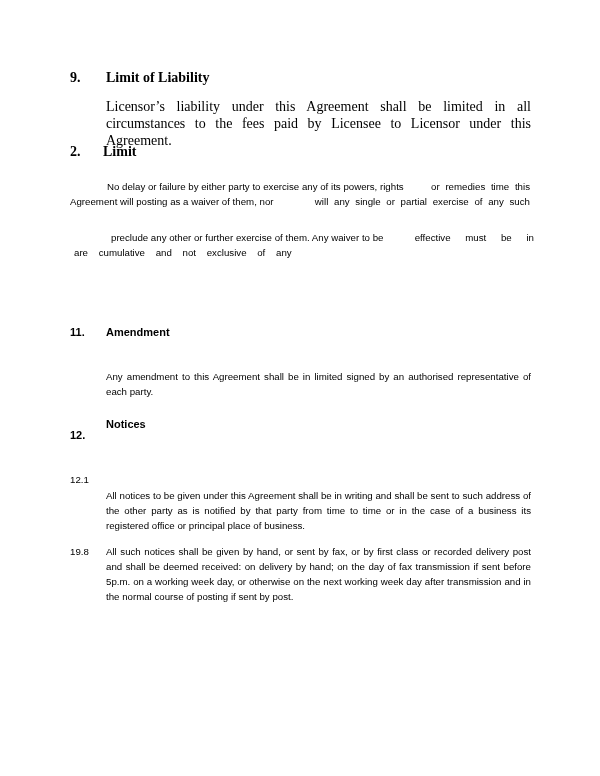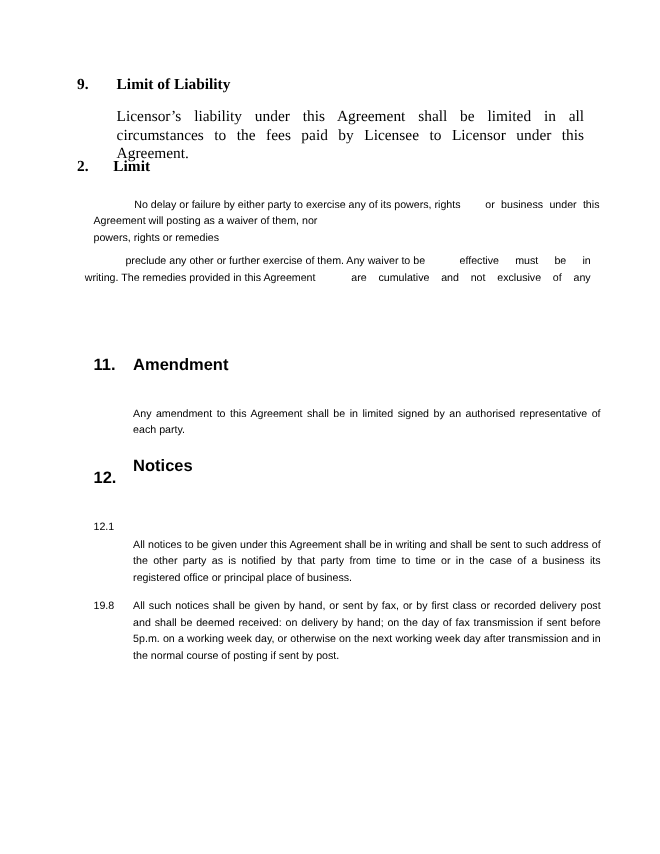--- a/index.html
+++ b/index.html
@@ -1,60 +1,57 @@
 <!DOCTYPE html>
 <html><head>
 <meta charset="utf-8">
 <style>
   html, body { margin:0; padding:0; background:#ffffff; }
   body { width:600px; height:776px; position:relative; overflow:hidden; color:#000; }
   .abs { position:absolute; }
   .serif { font-family:"Liberation Serif", serif; }
-  .sans { font-family:"Liberation Sans", sans-serif;margin-left:15px; }
+  .sans { font-family:"Liberation Sans", sans-serif; }
 
   
   .h-serif { font-size:14px; font-weight:bold; line-height:16px; }
   .p-serif { font-size:14px; line-height:17px; text-align:justify; text-align-last:left; }
 
   
-  .h-sans { font-size:15px; font-weight:bold; line-height:12px; }
+  .h-sans { font-size:11px; font-weight:bold; line-height:12px; }
   .p-sans { font-size:9.7px; line-height:15px; text-align:justify; }
   .p-sans .indent { display:inline-block; width:37px; }
   .last-left { text-align-last:left; }
 </style>
 </head>
 <body>
 
 <div class="abs serif h-serif" style="left:70px; top:70px;">9.</div>
 <div class="abs serif h-serif" style="left:106px; top:70px;">Limit of Liability</div>
 <div class="abs serif p-serif" style="left:106px; top:98px; width:425px;">Licensor’s liability under this Agreement shall be limited in all circumstances to the fees paid by Licensee to Licensor under this Agreement.</div>
 
 <div class="abs serif h-serif" style="left:70px; top:144px;">2.</div>
 <div class="abs serif h-serif" style="left:103px; top:144px;">Limit</div>
 
 <div class="abs sans p-sans" style="left:70px; top:179px; width:460px;">
   <div style="display:flex; justify-content:space-between;">
     <span><span class="indent"></span><span>No delay or failure by either party to exercise any of its powers, rights</span></span>
-    <span style="word-spacing:3px;">or business under this</span>
+    <span style="word-spacing:3px;">or remedies time this</span>
   </div>
   <div style="display:flex; justify-content:space-between;">
     <span>Agreement will posting as a waiver of them, nor</span>
-  </div>
-  <div>
-    <span>powers, rights or remedies</span>
+    <span style="word-spacing:3px;">will any single or partial exercise of any such</span>
   </div>
 </div>
 
-<div class="abs sans p-sans" style="left:62px; top:230px; width:460px;">
+<div class="abs sans p-sans" style="left:74px; top:230px; width:460px;">
   <div style="display:flex; justify-content:space-between;">
     <span><span class="indent"></span><span>preclude any other or further exercise of them. Any waiver to be</span></span>
     <span style="word-spacing:12px;">effective must be in</span>
   </div>
   <div style="display:flex; justify-content:space-between;">
-    <span>writing. The remedies provided in this Agreement</span>
     <span style="word-spacing:8px;">are cumulative and not exclusive of any</span>
   </div>
 </div>
 
 <div class="abs sans h-sans" style="left:70px; top:326px;">11.</div>
 <div class="abs sans h-sans" style="left:106px; top:326px;">Amendment</div>
 <div class="abs sans p-sans last-left" style="left:106px; top:369px; width:425px;">Any amendment to this Agreement shall be in limited signed by an authorised representative of each party.</div>
 
 <div class="abs sans h-sans" style="left:70px; top:429px;">12.</div>
 <div class="abs sans h-sans" style="left:106px; top:418px;">Notices</div>

